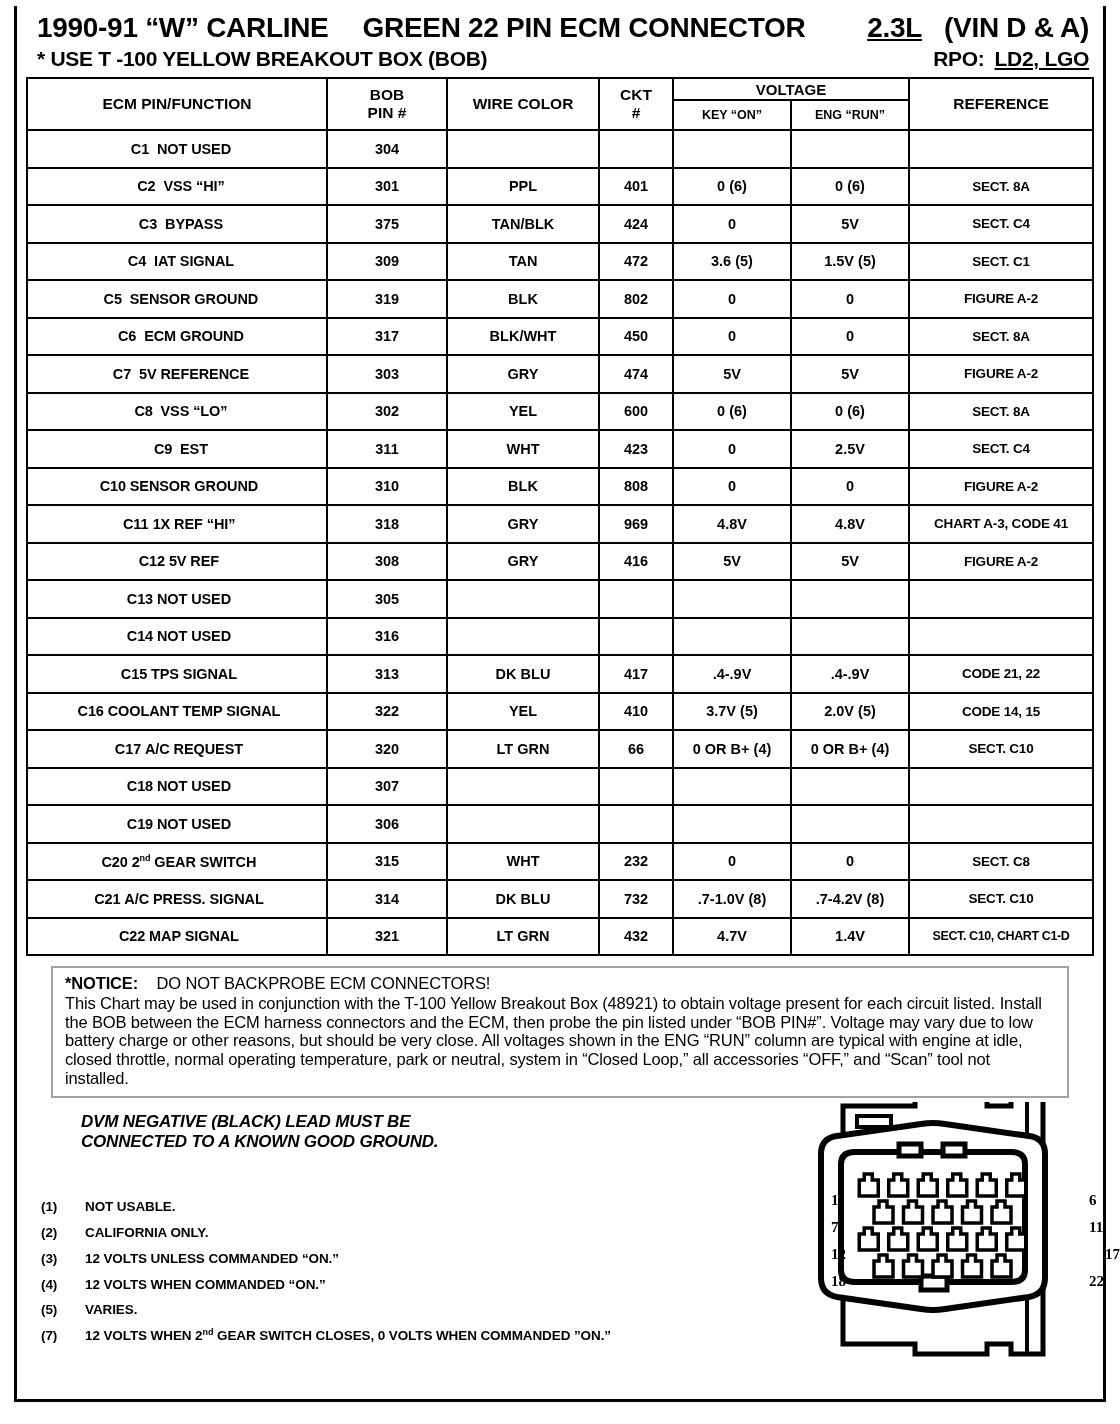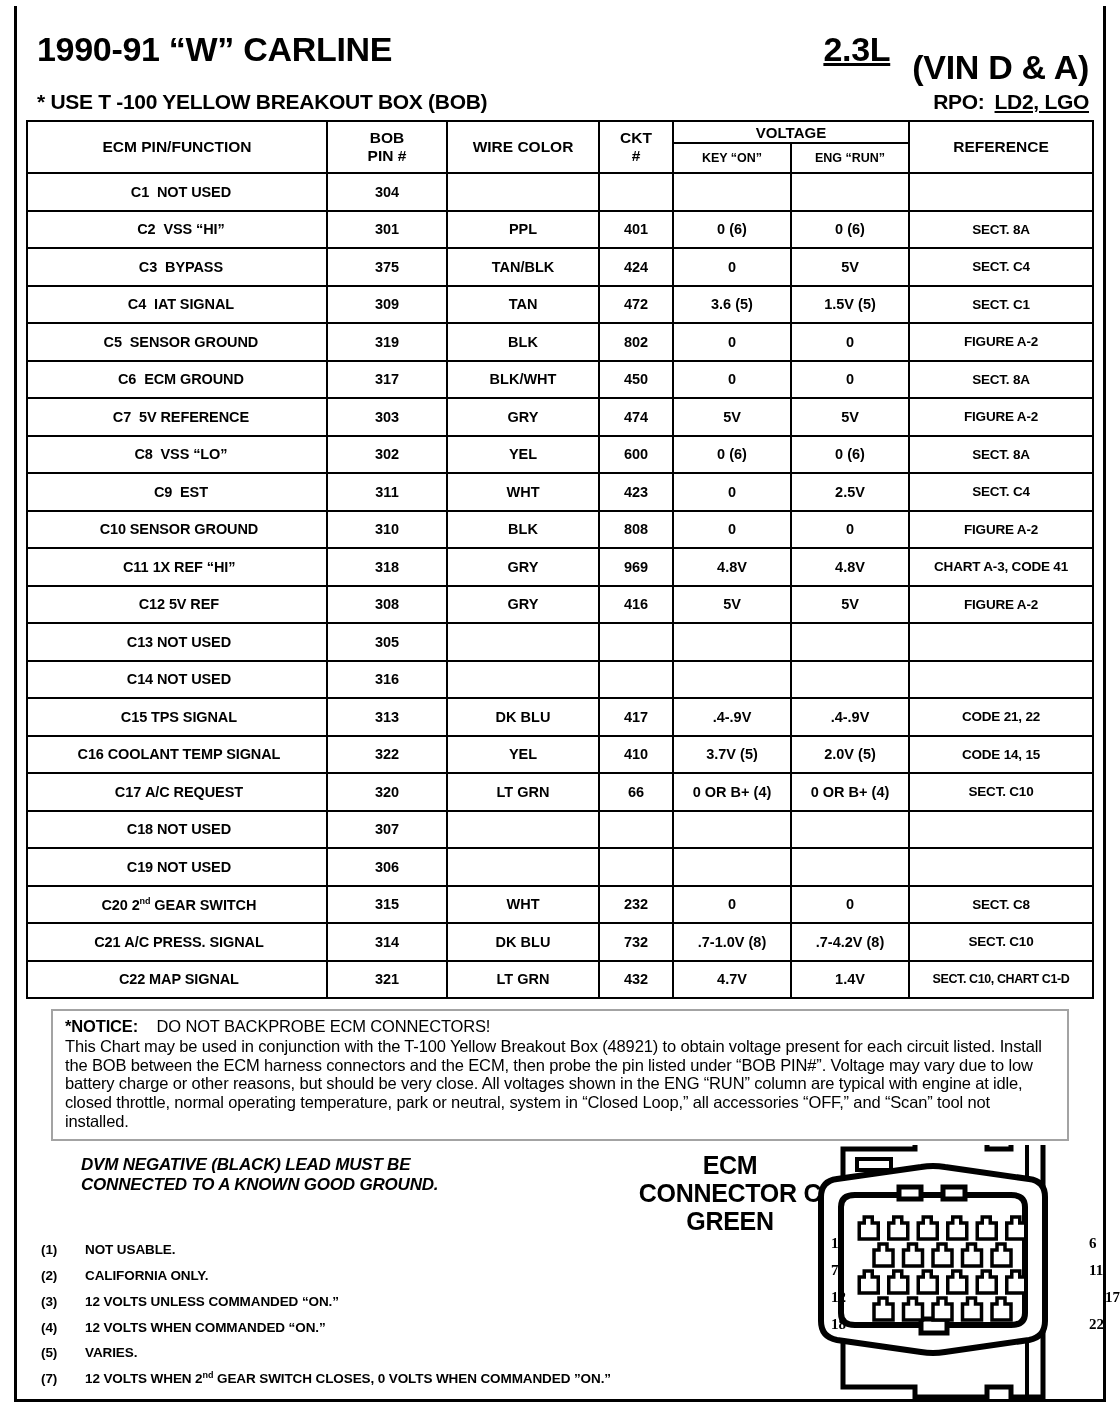--- a/index.html
+++ b/index.html
@@ -15,27 +15,27 @@
     position:absolute; left:14px; top:6px;
     width:1092px; height:1396px;
     border:3px solid #000;
     border-top:none;
   }
   .page-inner { padding:0 6px; }
 
   
   .hdr { padding:6px 8px 2px 14px; }
   .hdr-row { display:flex; align-items:baseline; width:100%; }
-  .hdr-r1 { font-size:34px; font-weight:bold; letter-spacing:-0.3px;align-items:center; }
+  .hdr-r1 { font-size:28px; font-weight:bold; letter-spacing:-0.3px; }
   .hdr-r2 { font-size:21px; font-weight:bold; margin-top:3px; letter-spacing:-0.3px; }
   .h-title  { white-space:nowrap; }
   .h-sub    { margin-left:34px; white-space:nowrap; }
   .h-spacer { flex:1 1 auto; }
   .h-eng    { white-space:nowrap; }
-  .h-vin    { margin-left:22px; white-space:nowrap;margin-top:36px; }
+  .h-vin    { margin-left:22px; white-space:nowrap; }
   .h-rpolab { white-space:nowrap; }
   .h-rpoval { margin-left:10px; white-space:nowrap; }
   .u { text-decoration:underline; text-underline-offset:2px; }
 
   
   table.chart {
     width:1066px; margin:4px auto 0 auto;
     border-collapse:collapse;
     table-layout:fixed;
     font-size:14.5px; font-weight:bold;
@@ -120,20 +120,21 @@
 </style>
 </head>
 <body>
 
 <div class="page">
 <div class="page-inner">
 
   <div class="hdr">
     <div class="hdr-row hdr-r1">
       <span class="h-title">1990-91 “W” CARLINE</span>
+      <span class="h-sub">GREEN 22 PIN ECM CONNECTOR</span>
       <span class="h-spacer"></span>
       <span class="h-eng u">2.3L</span>
       <span class="h-vin">(VIN D &amp; A)</span>
     </div>
     <div class="hdr-row hdr-r2">
       <span class="h-title">*  USE T -100 YELLOW BREAKOUT BOX (BOB)</span>
       <span class="h-spacer"></span>
       <span class="h-rpolab">RPO:</span>
       <span class="h-rpoval u">LD2, LGO</span>
     </div>
@@ -389,25 +390,20 @@
     <div class="notes" id="notes">
           <div><span class="n-num">(1)</span><span>NOT USABLE.</span></div>
           <div><span class="n-num">(2)</span><span>CALIFORNIA ONLY.</span></div>
           <div><span class="n-num">(3)</span><span>12 VOLTS UNLESS COMMANDED “ON.”</span></div>
           <div><span class="n-num">(4)</span><span>12 VOLTS WHEN COMMANDED “ON.”</span></div>
           <div><span class="n-num">(5)</span><span>VARIES.</span></div>
           <div><span class="n-num">(7)</span><span>12 VOLTS WHEN 2<sup>nd</sup> GEAR SWITCH CLOSES, 0 VOLTS WHEN COMMANDED ”ON.”</span></div>
         </div>
 
     <div class="conn-wrap">
-      <div class="conn-title">
-        <div>ECM</div>
-        <div>CONNECTOR C</div>
-        <div>GREEN</div>
-      </div>
 
       <div class="conn-svg">
         <svg width="270" height="262" viewBox="0 0 270 262">
           <g fill="none" stroke="#000" stroke-width="5">
 
             <path d="M28 14 L28 4 L100 4 L100 -6 L172 -6 L172 4 L196 4 L196 -6 L228 -6 L228 252 L196 252
                      L196 242 L172 242 L172 252 L100 252 L100 242 L28 242 Z" stroke-width="5"></path>
 
             <path d="M212 -6 L212 252" stroke-width="4"></path>
 

